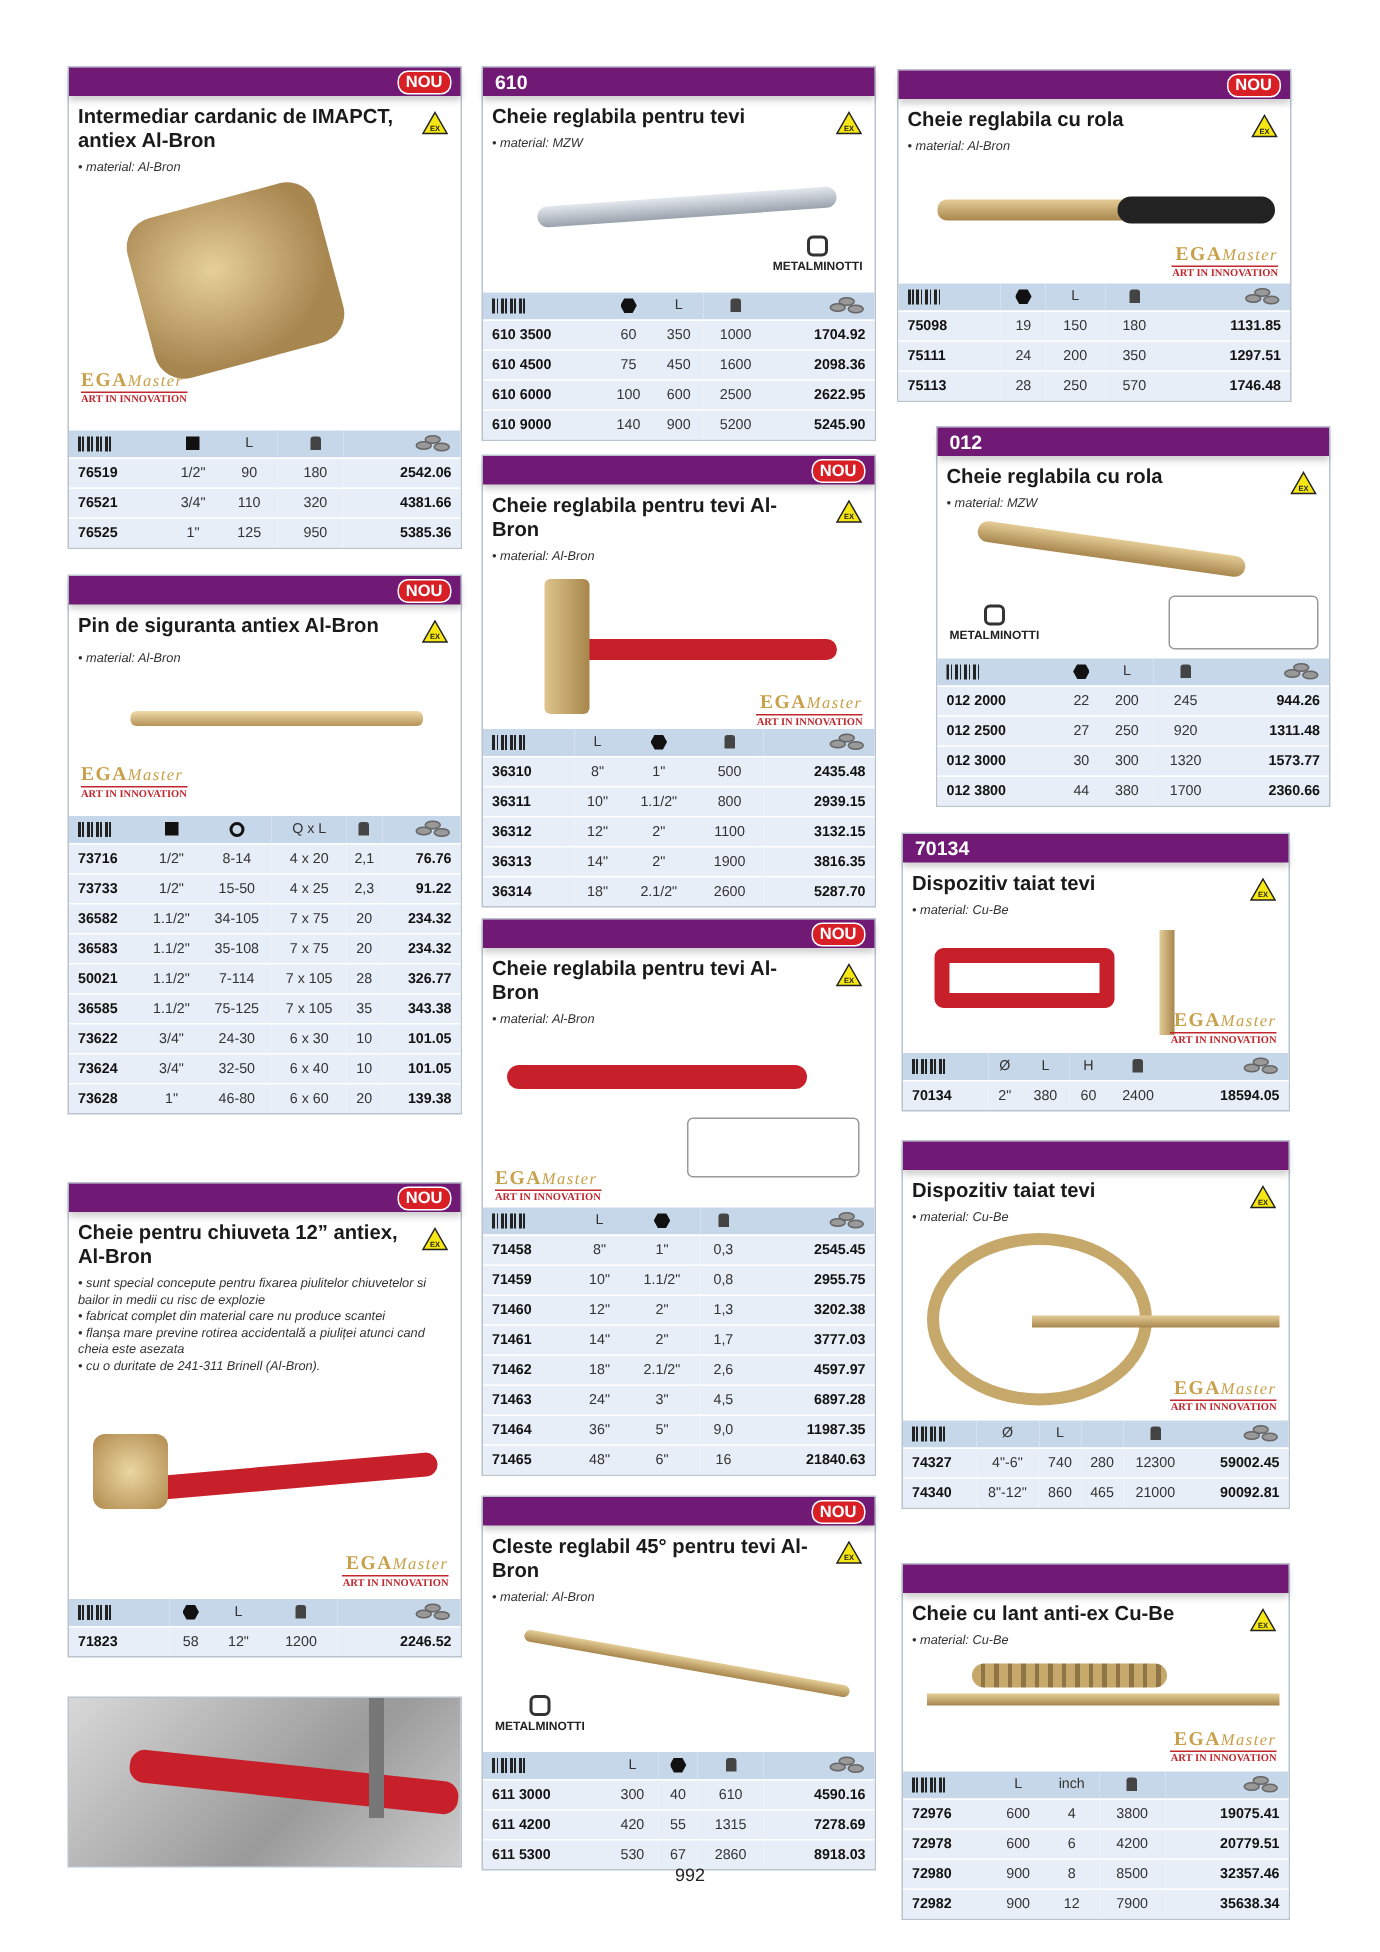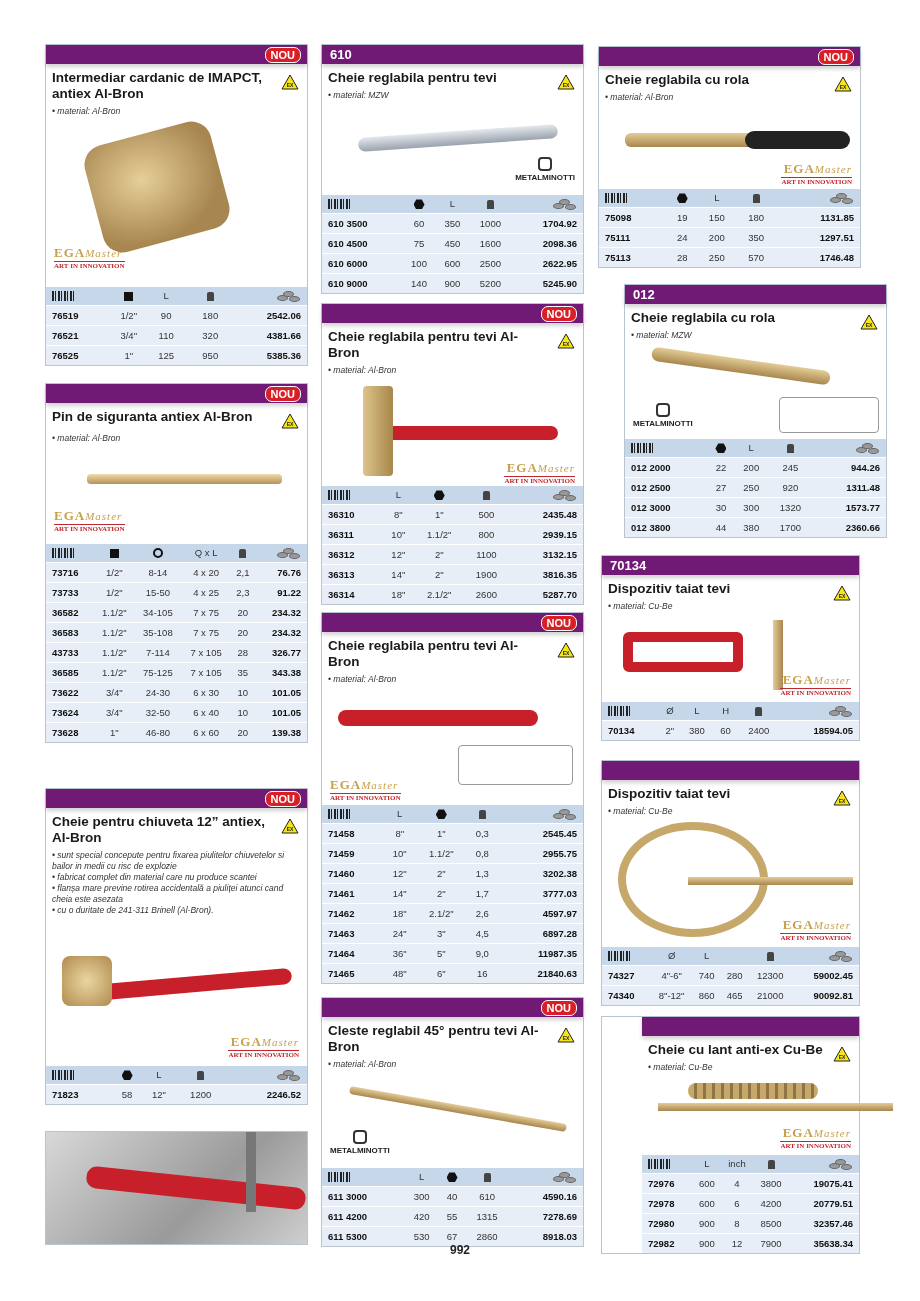--- a/index.html
+++ b/index.html
@@ -29,21 +29,21 @@
   td.price { font-weight: bold; text-align: right; padding-right: 6px; color: #111; }
   th.h-ref { text-align: left; padding-left: 6px; }
   th.h-price { text-align: right; padding-right: 6px; }
   .barcode { display: inline-block; width: 22px; height: 10px; background: repeating-linear-gradient(90deg,#222 0 2px,transparent 2px 3px,#222 3px 4px,transparent 4px 6px); vertical-align: middle; }
   .sq { display: inline-block; width: 9px; height: 9px; background: #111; vertical-align: middle; }
   .hex { display: inline-block; width: 11px; height: 10px; background: #111; clip-path: polygon(25% 0,75% 0,100% 50%,75% 100%,25% 100%,0 50%); vertical-align: middle; }
   .circ { display: inline-block; width: 10px; height: 10px; border: 2px solid #111; border-radius: 50%; vertical-align: middle; }
   .weight { display: inline-block; width: 7px; height: 9px; background: #444; border-radius: 2px 2px 0 0; vertical-align: middle; }
   .coins { display: inline-block; width: 24px; height: 11px; position: relative; vertical-align: middle; }
   .coins span { position: absolute; width: 11px; height: 6px; border-radius: 50%; background: #999; border: 1px solid #666; }
-  .page-num { position: absolute; left: 0; width: 920px; top: 1243px; text-align: center; font-size: 12px; color: #222; font-weight: bold; }
+  .page-num { position: absolute; left: 0; width: 920px; top: 1243px; text-align: center; font-size: 12px; color: #222; }
   .photo { position: absolute; left: 45px; top: 1131px; width: 263px; height: 114px; background: linear-gradient(135deg,#d8d8d8,#9a9a9a 60%,#cfcfcf); overflow: hidden; border: 1px solid #b9c4cf; }
 </style>
 </head>
 <body>
 
 <svg width="0" height="0" style="position:absolute">
   <defs>
     <symbol id="ex-tri" viewBox="0 0 18 16">
       <polygon points="9,1 17,15 1,15" fill="#f5e614" stroke="#222" stroke-width="1"></polygon>
       <text x="9" y="13" font-size="5" text-anchor="middle" font-family="Liberation Sans, sans-serif" font-weight="bold" fill="#222">EX</text>
@@ -165,21 +165,21 @@
         </tr>
       <tr>
           <td class="ref">36583</td>
           <td>1.1/2"</td>
           <td>35-108</td>
           <td>7 x 75</td>
           <td>20</td>
           <td class="price">234.32</td>
         </tr>
       <tr>
-          <td class="ref">43733</td>
+          <td class="ref">50021</td>
           <td>1.1/2"</td>
           <td>7-114</td>
           <td>7 x 105</td>
           <td>28</td>
           <td class="price">326.77</td>
         </tr>
       <tr>
           <td class="ref">36585</td>
           <td>1.1/2"</td>
           <td>75-125</td>
@@ -742,21 +742,21 @@
           <td>8"-12"</td>
           <td>860</td>
           <td>465</td>
           <td>21000</td>
           <td class="price">90092.81</td>
         </tr>
     </tbody>
   </table>
 </div>
 
-<div class="card" style="left:601px;top:1016px;width:259px;padding-left:40px;">
+<div class="card" style="left:601px;top:1042px;width:259px;">
   <div class="card-head"></div>
   <div class="card-body">
     <div class="title">Cheie cu lant anti-ex Cu-Be</div>
     <svg class="ex">
         <use href="#ex-tri"></use>
       </svg>
     <div class="material">• material: Cu-Be</div>
     <div class="img-area" style="height:82px;">
       <div style="position:absolute;left:40px;top:10px;width:130px;height:16px;border-radius:8px;background:repeating-linear-gradient(90deg,#c7a86b 0 6px,#8f7446 6px 9px);"></div>
       <div style="position:absolute;left:10px;top:30px;width:235px;height:8px;background:linear-gradient(#e4cc96,#a8874e);"></div>

